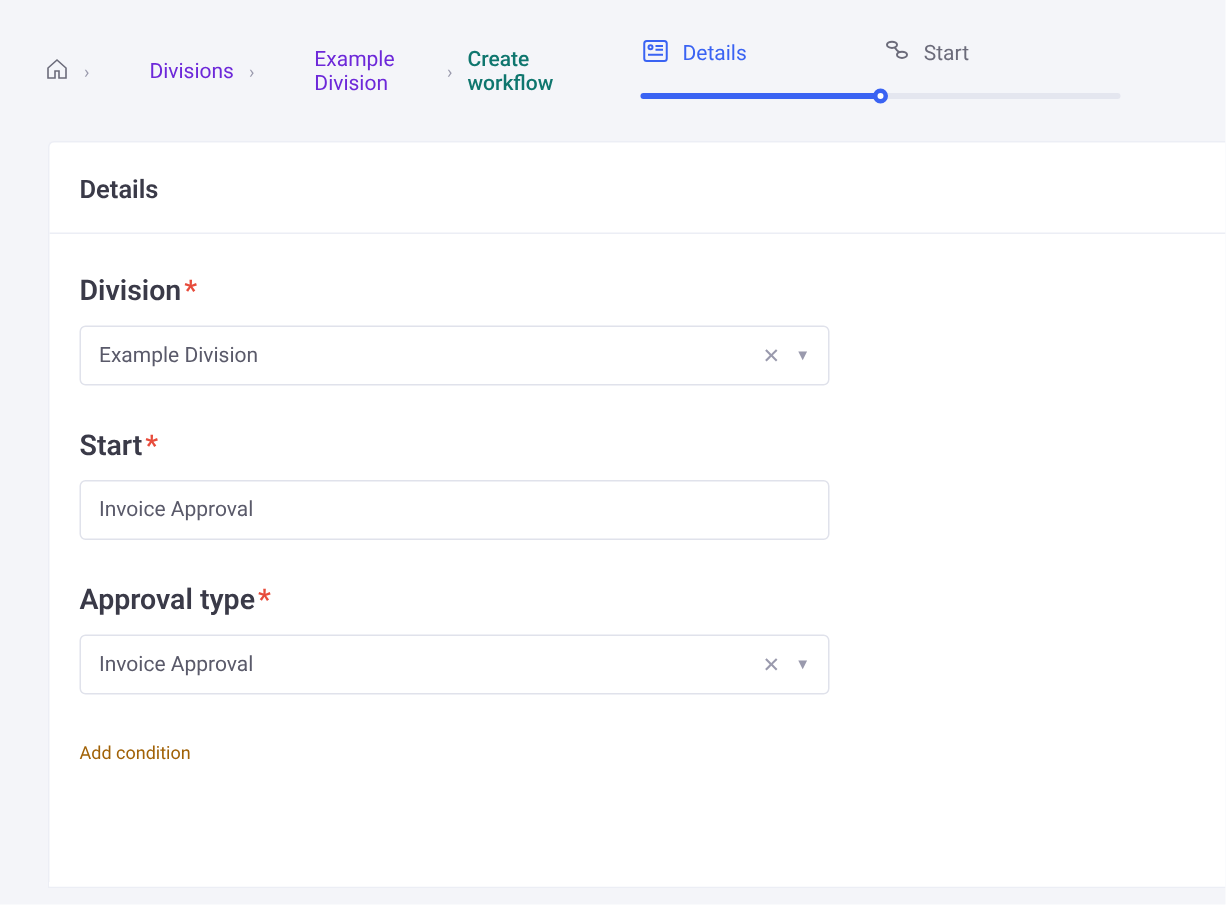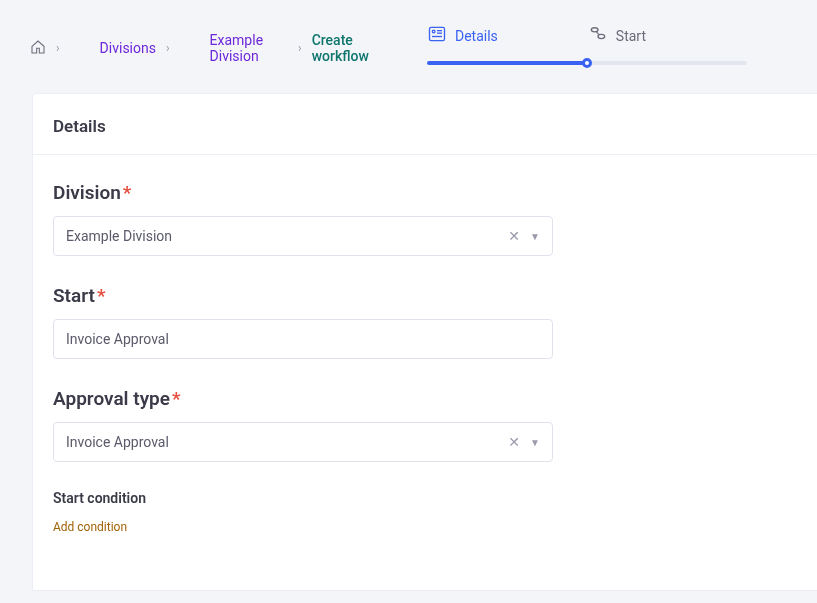--- a/index.html
+++ b/index.html
@@ -231,18 +231,17 @@
       <div class="select-box">
         <span>Invoice Approval</span>
         <span class="select-controls">
           <span class="clear">✕</span>
           <span class="caret">▼</span>
         </span>
       </div>
     </div>
 
     <div>
-      <div class="section-label">Start condition</div>
       <button class="link-btn">Add condition</button>
     </div>
 
   </div>
 </div>
 
 </body></html>

